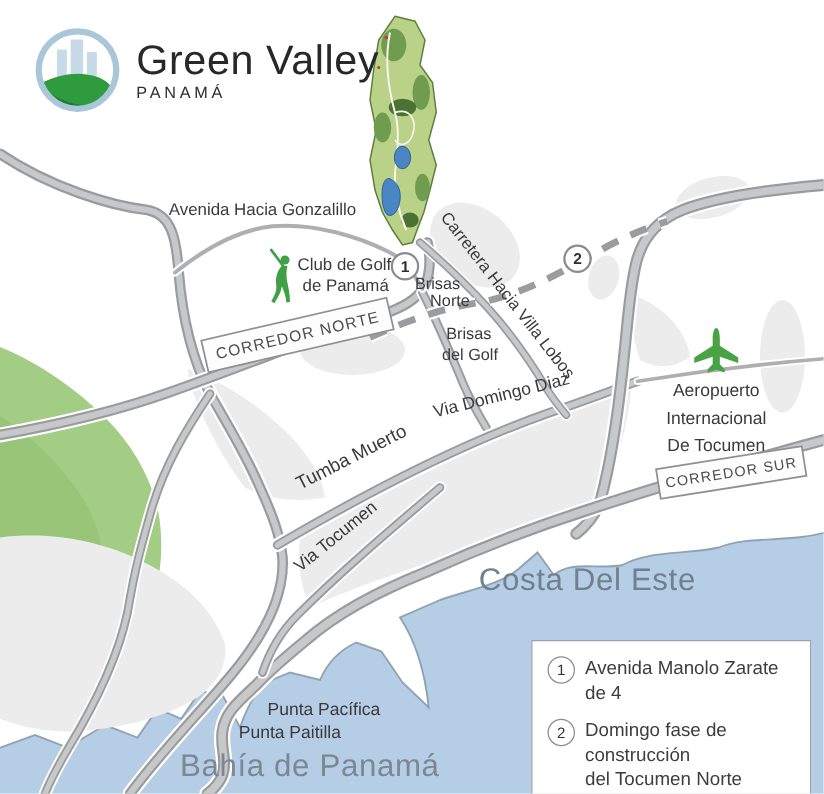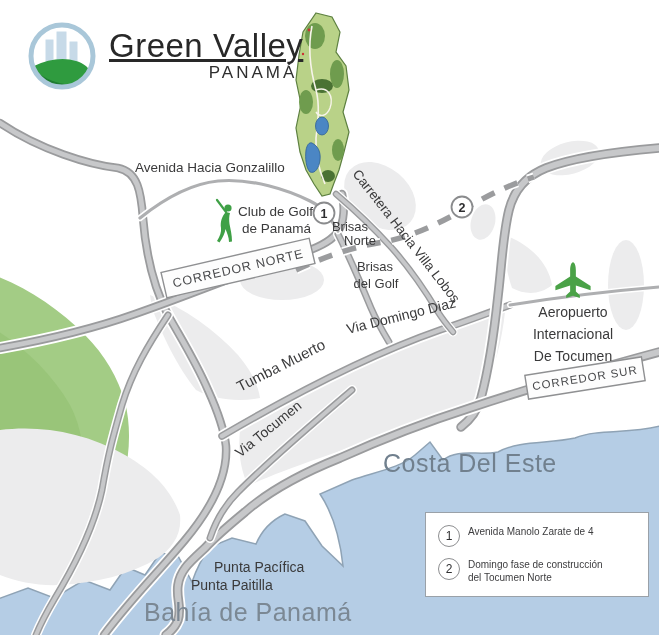--- a/index.html
+++ b/index.html
@@ -19,31 +19,31 @@
   .lbl-sm{font-size:13px;fill:#3a3a3b;}
   .lbl-md{font-size:14px;fill:#3a3a3b;}
   .lbl-lg{font-size:15px;fill:#3a3a3b;}
   .water-lbl{fill:#71808e;font-size:25px;letter-spacing:.5px;}
   .water-lbl2{fill:#7b8894;font-size:25px;letter-spacing:.5px;}
   .badge-txt{font-size:12.5px;fill:#4a4b4d;letter-spacing:1px;}
   .marker-txt{font-size:12.5px;fill:#2e2e30;font-weight:bold;}
 
   
   .logo{position:absolute;left:28px;top:22px;display:flex;align-items:center;gap:13px;}
-  .logo-text .title{font-size:33px;color:#282828;letter-spacing:.5px;line-height:1.05;text-decoration:underline;}
-  .logo-text .sub{font-size:17px;letter-spacing:3px;color:#2e2e2e;text-align:right;padding-right:6px;}
+  .logo-text .title{font-size:33px;color:#282828;letter-spacing:.5px;line-height:1.05;}
+  .logo-text .sub{font-size:13px;letter-spacing:3px;color:#2e2e2e;padding-right:6px;}
 
   
   .legend{position:absolute;left:425px;top:512px;width:224px;box-sizing:border-box;
           background:#ffffff;border:1.5px solid #9aa1a8;padding:12px 10px 12px 12px;
           display:flex;flex-direction:column;gap:11px;}
   .legend-item{display:flex;gap:8px;align-items:flex-start;}
   .legend-num{flex:0 0 auto;width:20px;height:20px;border:1.6px solid #8d8e90;border-radius:50%;
               display:flex;align-items:center;justify-content:center;font-size:12px;color:#2f2f31;background:#fff;}
-  .legend-text{font-size:10px;color:#3d3d3f;line-height:1.3;}
+  .legend-text{font-size:15px;color:#3d3d3f;line-height:1.3;}
 </style>
 </head>
 <body>
 
 <div class="stage">
 <svg class="map" width="659" height="635" viewBox="0 0 659 635">
 
   <path d="M 664,425 C 630,435 600,428 575,438 C 548,444 520,440 498,452 C 478,456 458,448 443,460
        L 430,442 L 415,455 C 400,468 375,472 352,480 L 320,494 C 332,512 340,538 343,566
        L 322,546 L 305,521 L 285,514 C 272,520 262,530 256,544 L 232,538 L 210,547

